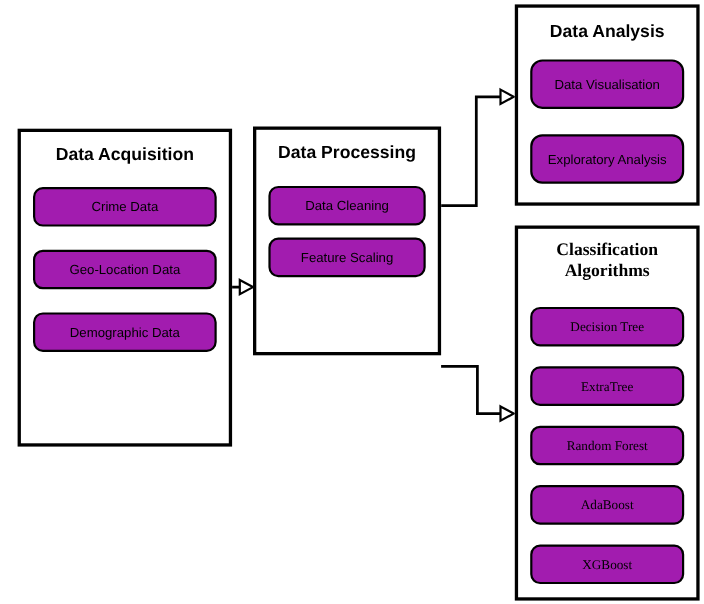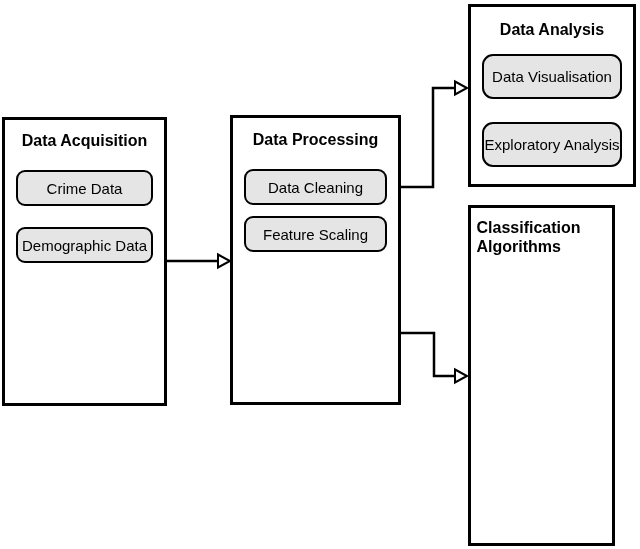--- a/index.html
+++ b/index.html
@@ -35,56 +35,56 @@
     background: #ffffff;
     display: flex;
     flex-direction: column;
     align-items: center;
   }
   .panel-title {
     margin: 0;
     font-size: 16px;
     font-weight: bold;
     line-height: 1.2;
-    text-align: left;
+    text-align: center;
   }
   .items {
     width: 100%;
     box-sizing: border-box;
     padding: 0 11px;
     display: flex;
     flex-direction: column;
   }
   .item {
     box-sizing: border-box;
     border: 2.5px solid #000000;
     border-radius: 9px;
-    background: #e5e5e5;
+    background: #a21caf;
     height: 36px;
     display: flex;
     align-items: center;
     justify-content: center;
-    font-size: 15px;
+    font-size: 12px;
     white-space: nowrap;
   }
   
-  #panel-acquisition { left: 2px; top: 117px; width: 165px; height: 289px; }
+  #panel-acquisition { left: 16px; top: 117px; width: 195px; height: 289px; }
   #panel-acquisition .panel-title { margin-top: 11px; }
   #panel-acquisition .items { margin-top: 20px; gap: 21px; border-radius: 10px; }
   
-  #panel-processing { left: 230px; top: 115px; width: 171px; height: 290px; }
+  #panel-processing { left: 230px; top: 115px; width: 171px; height: 208px; }
   #panel-processing .panel-title { margin-top: 12px; }
   #panel-processing .items { margin-top: 20px; gap: 11px; }
   
   #panel-analysis { left: 468px; top: 4px; width: 168px; height: 183px; }
   #panel-analysis .panel-title { margin-top: 13px; }
   #panel-analysis .items { margin-top: 15px; gap: 23px; }
   #panel-analysis .item { height: 45px; border-radius: 11px; }
   
-  #panel-classification { left: 468px; top: 205px; width: 147px; height: 341px; }
+  #panel-classification { left: 468px; top: 205px; width: 168px; height: 341px; font-family: Liberation Serif, serif; }
   #panel-classification .panel-title { margin-top: 10px; max-width: 130px; }
   #panel-classification .items { margin-top: 23px; gap: 18px; }
 </style>
 </head>
 <body>
 
 <div class="canvas">
 
   <svg class="connectors" viewBox="0 0 640 549" aria-hidden="true">
     <g>
@@ -98,20 +98,21 @@
     <g>
       <polyline points="401,333 434,333 434,376 456,376"></polyline>
       <path class="head" d="M 455,369.5 L 467,376 L 455,382.5 Z"></path>
     </g>
   </svg>
 
   <section class="panel" id="panel-acquisition">
     <h2 class="panel-title">Data Acquisition</h2>
     <div class="items">
       <div class="item">Crime Data</div>
+      <div class="item">Geo-Location Data</div>
       <div class="item">Demographic Data</div>
     </div>
   </section>
 
   <section class="panel" id="panel-processing">
     <h2 class="panel-title">Data Processing</h2>
     <div class="items">
       <div class="item">Data Cleaning</div>
       <div class="item">Feature Scaling</div>
     </div>
@@ -120,15 +121,22 @@
   <section class="panel" id="panel-analysis">
     <h2 class="panel-title">Data Analysis</h2>
     <div class="items">
       <div class="item">Data Visualisation</div>
       <div class="item">Exploratory Analysis</div>
     </div>
   </section>
 
   <section class="panel" id="panel-classification">
     <h2 class="panel-title">Classification Algorithms</h2>
+    <div class="items">
+      <div class="item">Decision Tree</div>
+      <div class="item">ExtraTree</div>
+      <div class="item">Random Forest</div>
+      <div class="item">AdaBoost</div>
+      <div class="item">XGBoost</div>
+    </div>
   </section>
 
 </div>
 
 </body></html>

